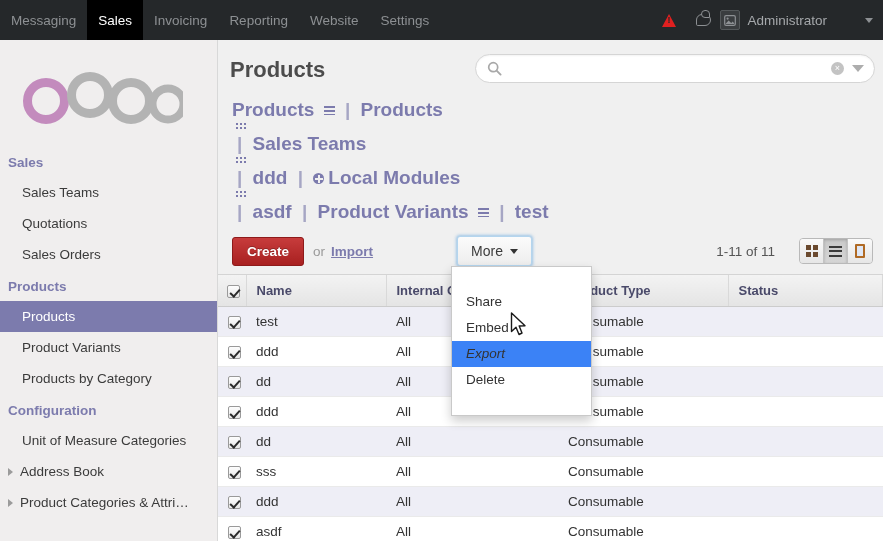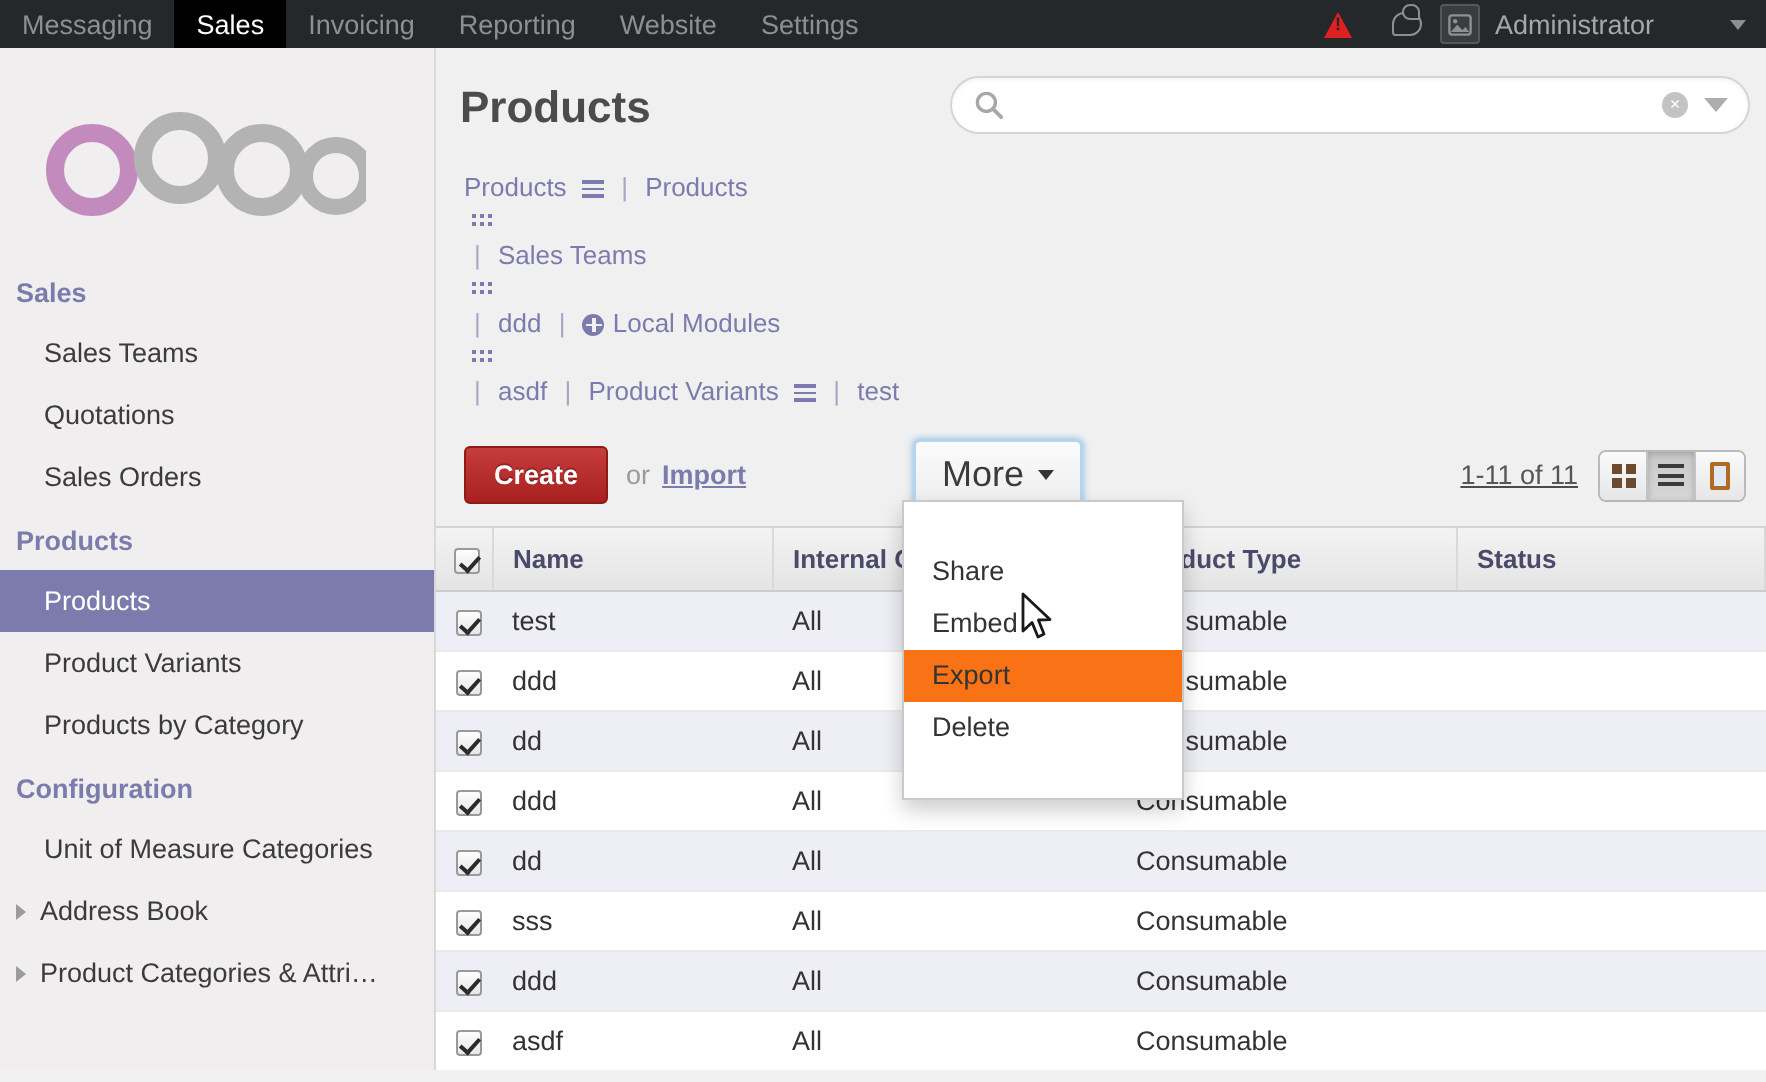--- a/index.html
+++ b/index.html
@@ -7,21 +7,21 @@
     width: 883px; height: 541px;
     overflow: hidden;
     font-family: "Liberation Sans", sans-serif;
     font-size: 13px;
     background: #f0f0f0;
     color: #4c4c4c;
   }
 
   
   .navbar {
-    height: 24px;
+    height: 40px;
     background: #25282a;
     display: flex;
     align-items: stretch;
     position: relative;
     z-index: 60;
   }
   .nav-menu { display: flex; align-items: stretch; }
   .nav-item {
     display: flex; align-items: center;
     padding: 0 11px;
@@ -202,22 +202,23 @@
     border-top: 7px solid #adadad;
     margin-left: 8px;
     cursor: pointer;
     flex: 0 0 auto;
   }
 
   
   .crumbs {
     padding: 14px 10px 8px 14px;
     line-height: 26px;
-    font-size: 13px;
+    font-size: 19px;
     color: #7c7bad;
+    font-weight: bold;
   }
   .crumb {
     color: #7c7bad;
     cursor: pointer;
     white-space: nowrap;
   }
   .crumb-sep { color: #a6a6c4; padding: 0 5px; }
   .ci { display: inline-block; vertical-align: middle; margin-left: 4px; }
   .ci-list {
     width: 11px; height: 9px;
@@ -275,21 +276,21 @@
   .link-import {
     color: #7c7bad; font-size: 13.5px; font-weight: bold; cursor: pointer; text-decoration: underline;
   }
   .more-wrap { position: relative; margin-left: 84px; }
   .btn-more {
     background-image: linear-gradient(to bottom, #fbfbfb, #ededed);
     border: 1px solid #b4d5ee;
     box-shadow: 0 0 3px 1px rgba(90,160,220,.55);
     border-radius: 3px;
     color: #3b3b3b;
-    font-size: 18px;
+    font-size: 14px;
     padding: 6px 13px;
     cursor: pointer;
     display: flex; align-items: center; gap: 7px;
   }
   .btn-more .caret-dn { border-top-color: #333; margin-left: 0; }
 
   .dropdown {
     position: absolute;
     top: 30px; left: -6px;
     width: 141px;
@@ -299,31 +300,31 @@
     padding: 22px 0;
     z-index: 50;
   }
   .dd-item {
     padding: 4px 0 4px 14px;
     font-size: 13.5px;
     color: #333333;
     cursor: pointer;
     line-height: 18px;
   }
-  .dd-item.hovered { background: #f97316; }
+  .dd-item.hovered { background: #3b82f6; font-style: italic; }
   .cursor-arrow {
     position: absolute;
     left: 58px; top: 45px;
     pointer-events: none;
     z-index: 55;
   }
 
   .pager {
     margin-left: auto;
-    display: flex; align-items: center; gap: 10px; text-decoration: underline;
+    display: flex; align-items: center; gap: 24px;
   }
   .pager-count { font-size: 13.5px; color: #555555; }
   .view-group {
     display: flex;
     border: 1px solid #b9b9b9;
     border-radius: 4px;
     overflow: hidden;
     background: #e9e9e9;
   }
   .view-btn {

